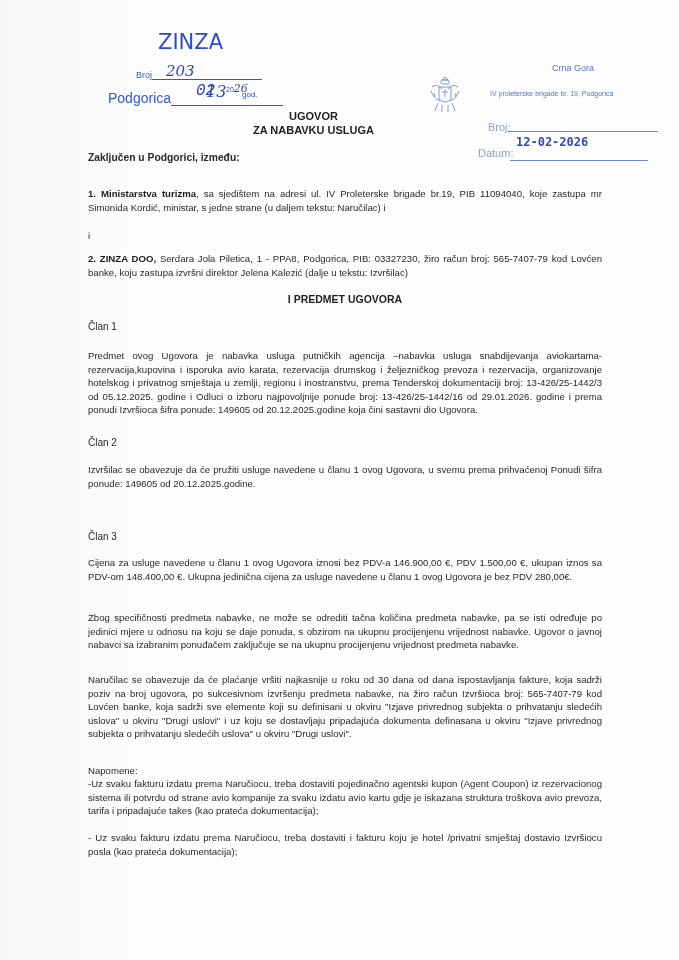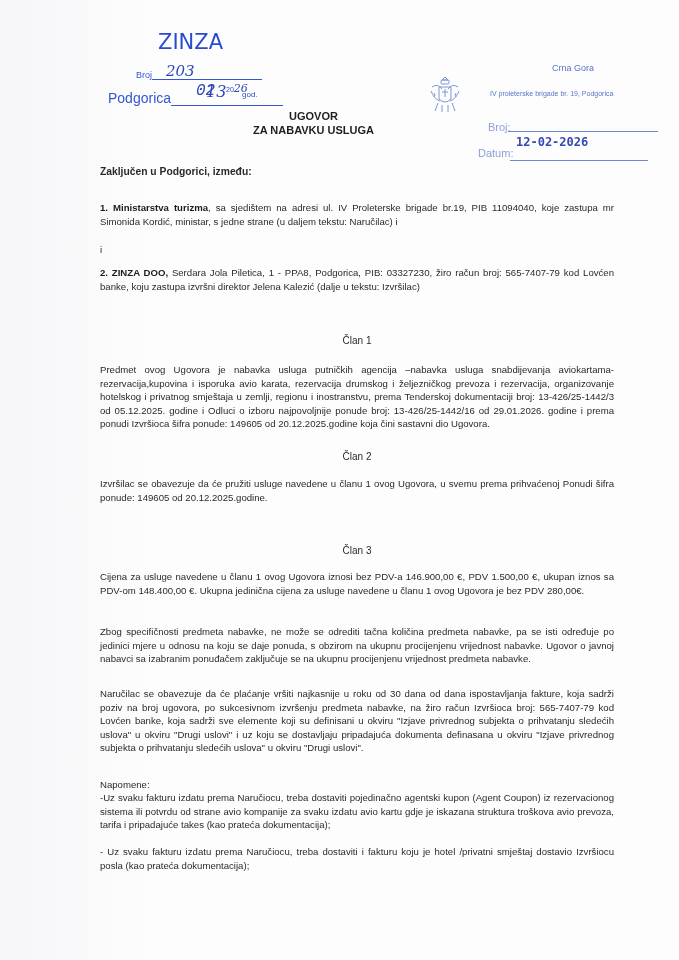--- a/index.html
+++ b/index.html
@@ -60,28 +60,27 @@
   .stamp-right .datum-line { position: absolute; left: 88px; top: 97px; width: 138px; border-bottom: 1px solid #6d86d6; }
 
   .title {
     position: absolute; left: 0; width: 679px; text-align: center;
     font-weight: bold; font-size: 11px; color: #1e1e1e;
   }
   .t1 { top: 110px; left: -26px; }
   .t2 { top: 124px; left: -26px; }
 
   .text {
-    position: absolute; left: 100px; width: 514px;
+    position: absolute; left: 88px; width: 514px;
     font-size: 9.6px; line-height: 13.6px; color: #2a2a2a;
     text-align: justify;
-    margin-top: 14px;
   }
   .text b { color: #1c1c1c; }
   .heading { font-weight: bold; font-size: 10.5px; color: #1e1e1e; text-align: center; }
-  .clan { font-size: 10px; text-align: center; }
+  .clan { font-size: 10px; text-align: left; }
 </style>
 </head>
 <body>
 
 <div class="page">
 
   <div class="stamp-left">
     <div class="brand">ZINZA</div>
     <div class="row row1">
       <span>Broj</span><span class="line" style="width:110px"></span>
@@ -126,20 +125,21 @@
   <div class="text" style="top:187px;">
     <b>1. Ministarstva turizma</b><span>, sa sjedištem na adresi ul. IV Proleterske brigade br.19, PIB 11094040, koje zastupa mr Simonida Kordić, ministar, s jedne strane (u daljem tekstu: Naručilac) i</span>
   </div>
 
   <div class="text" style="top:229px;">i</div>
 
   <div class="text" style="top:252px;">
     <b>2. ZINZA DOO,</b><span> Serdara Jola Piletica, 1 - PPA8, Podgorica, PIB: 03327230, žiro račun broj: 565-7407-79 kod Lovćen  banke,  koju zastupa izvršni direktor Jelena Kalezić  (dalje u tekstu: Izvršilac)</span>
   </div>
 
+  <div class="text heading" style="top:293px;">I  PREDMET UGOVORA</div>
   <div class="text clan" style="top:320px;">Član 1</div>
   <div class="text" style="top:349px;">Predmet ovog Ugovora je nabavka usluga putničkih agencija –nabavka usluga snabdijevanja aviokartama-rezervacija,kupovina i isporuka avio karata, rezervacija drumskog i željezničkog prevoza i rezervacija, organizovanje hotelskog i privatnog smještaja u zemlji, regionu i inostranstvu, prema Tenderskoj dokumentaciji broj: 13-426/25-1442/3 od 05.12.2025. godine i Odluci o izboru najpovoljnije ponude broj: 13-426/25-1442/16 od 29.01.2026. godine i prema ponudi Izvršioca šifra ponude: 149605 od 20.12.2025.godine koja čini sastavni dio Ugovora.</div>
 
   <div class="text clan" style="top:436px;">Član 2</div>
   <div class="text" style="top:463px;">Izvršilac se obavezuje da će pružiti usluge navedene u članu 1 ovog Ugovora, u svemu prema prihvaćenoj Ponudi šifra ponude: 149605 od 20.12.2025.godine.</div>
 
   <div class="text clan" style="top:530px;">Član 3</div>
 
   <div class="text" style="top:556px;">Cijena za usluge navedene u članu 1 ovog Ugovora iznosi  bez PDV-a 146.900,00 €, PDV 1.500,00 €, ukupan iznos sa PDV-om 148.400,00 €. Ukupna jedinična cijena za usluge navedene u članu 1 ovog Ugovora je bez PDV 280,00€.</div>
   <div class="text" style="top:611px;">Zbog specifičnosti predmeta nabavke, ne može se odrediti tačna količina predmeta nabavke, pa se isti određuje po jedinici mjere u odnosu na koju se daje ponuda, s obzirom na ukupnu procijenjenu vrijednost nabavke. Ugovor o javnoj nabavci sa izabranim ponuđačem zaključuje se na ukupnu procijenjenu vrijednost predmeta nabavke.</div>

